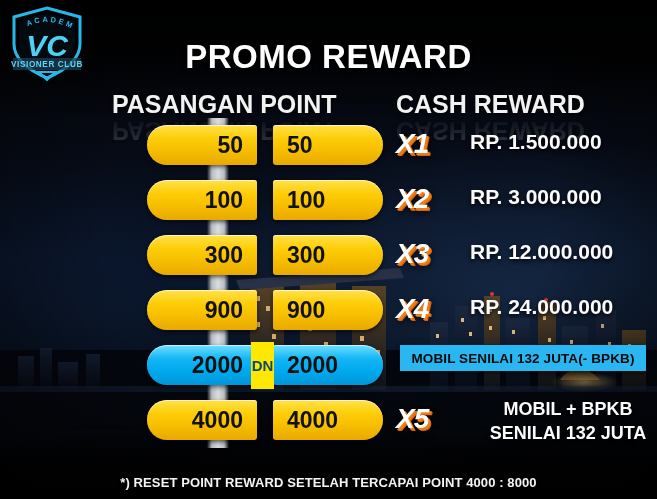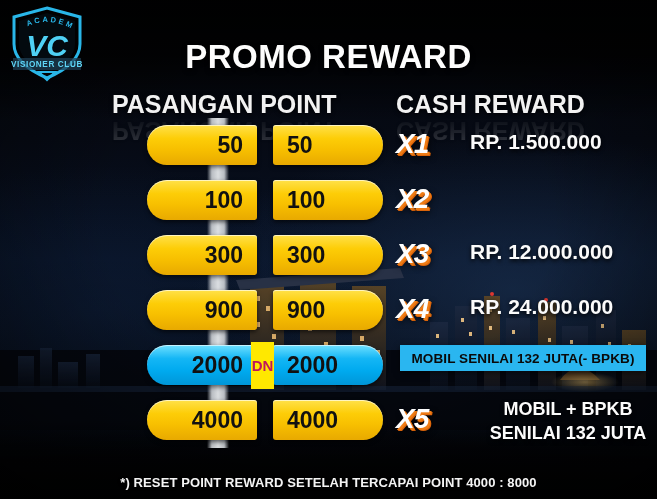--- a/index.html
+++ b/index.html
@@ -144,21 +144,21 @@
     background: linear-gradient(180deg, #6fe0ff 0%, #14b6f5 34%, #00aaef 64%, #0096d8 100%);
     box-shadow: inset 0 1px 0 rgba(255,255,255,0.6), 0 2px 5px rgba(0,0,0,0.6);
   }
 
   
   .center-tag {
     position: absolute;
     left: 207px; top: 0px;
     width: 23px; height: 47px;
     background: #ffe800;
-    color: #be185d;
+    color: #0c4a6e;
     font-size: 15px; font-weight: bold;
     display: flex; align-items: center; justify-content: center;
     overflow: hidden;
     z-index: 1;
   }
 
   
   .mult {
     position: absolute;
     left: 352px;
@@ -355,20 +355,21 @@
       <div class="pill pill-left yellow">50</div>
       <div class="pill pill-right yellow">50</div>
       <div class="mult"><span>X</span><span class="num">1</span></div>
       <div class="reward">RP. 1.500.000</div>
     </div>
 
     <div class="row">
       <div class="pill pill-left yellow">100</div>
       <div class="pill pill-right yellow">100</div>
       <div class="mult"><span>X</span><span class="num">2</span></div>
+      <div class="reward">RP. 3.000.000</div>
     </div>
 
     <div class="row">
       <div class="pill pill-left yellow">300</div>
       <div class="pill pill-right yellow">300</div>
       <div class="mult"><span>X</span><span class="num">3</span></div>
       <div class="reward">RP. 12.000.000</div>
     </div>
 
     <div class="row">

